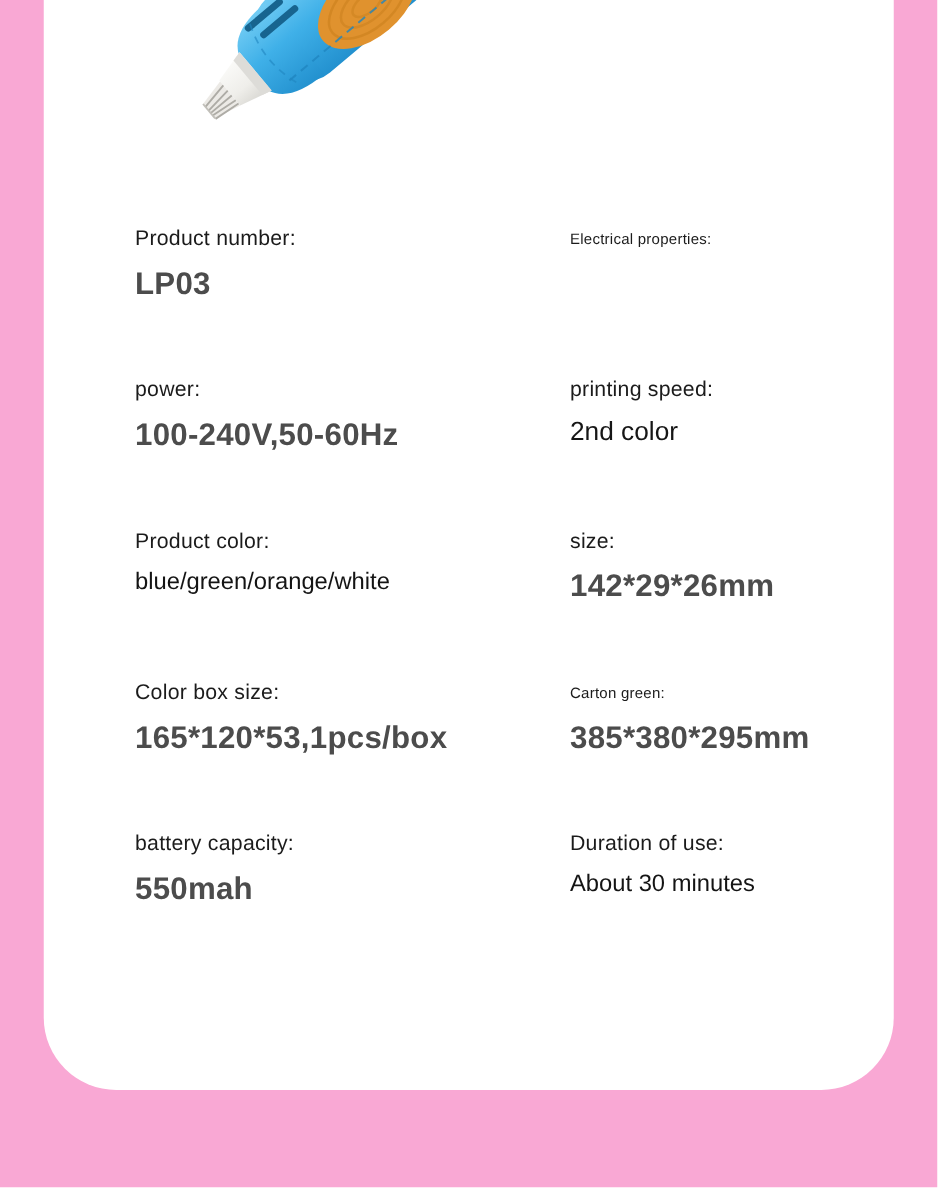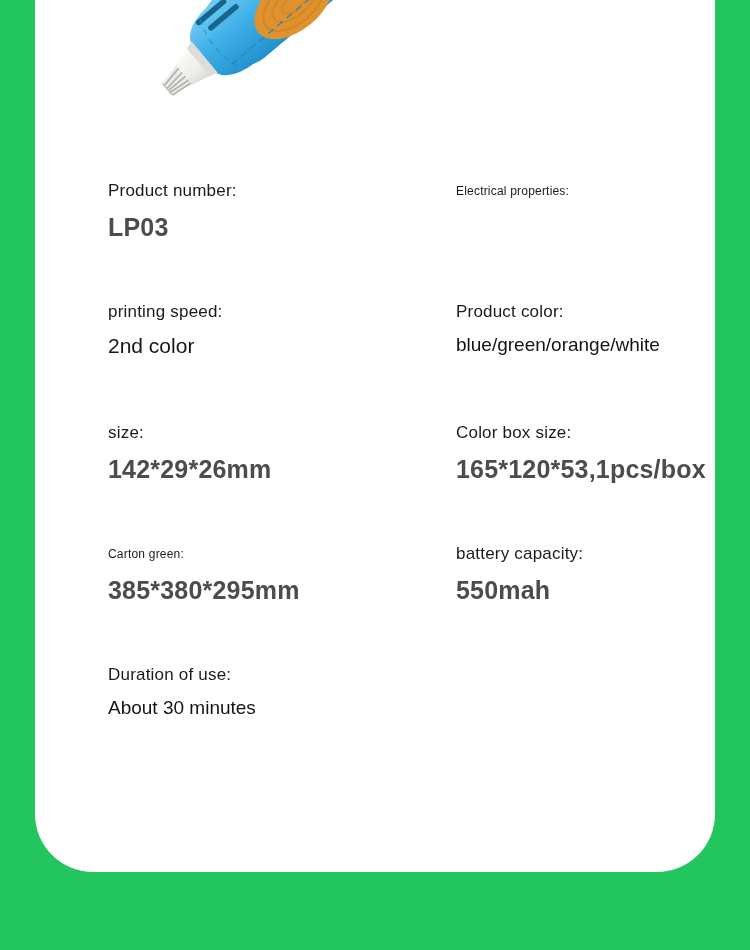--- a/index.html
+++ b/index.html
@@ -5,21 +5,21 @@
   html, body { margin: 0; padding: 0; }
   body {
     font-family: "Liberation Sans", "DejaVu Sans", sans-serif;
     -webkit-font-smoothing: antialiased;
   }
   .viewport {
     position: relative;
     width: 750px;
     height: 950px;
     overflow: hidden;
-    background: #22c55e;
+    background: #f9a8d4;
   }
   .card {
     position: absolute;
     left: 35px;
     top: 0;
     width: 680px;
     height: 872px;
     background: #ffffff;
     border-radius: 0 0 58px 58px;
   }
@@ -119,20 +119,24 @@
 
     <div class="spec">
       <div class="spec-label">Product number:</div>
       <div class="spec-value large">LP03</div>
     </div>
 
     <div class="spec">
       <div class="spec-label sm">Electrical properties:</div>
     </div>
 
+    <div class="spec">
+      <div class="spec-label">power:</div>
+      <div class="spec-value large">100-240V,50-60Hz</div>
+    </div>
 
     <div class="spec">
       <div class="spec-label">printing speed:</div>
       <div class="spec-value medium">2nd color</div>
     </div>
 
     <div class="spec">
       <div class="spec-label">Product color:</div>
       <div class="spec-value small">blue/green/orange/white</div>
     </div>

